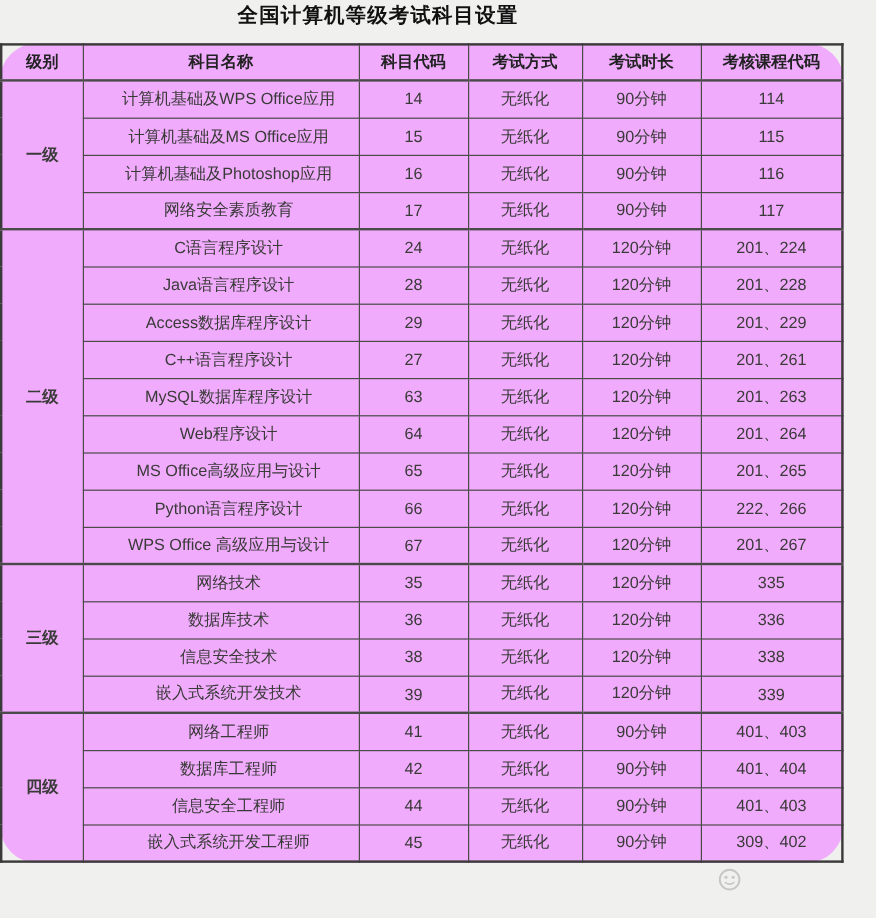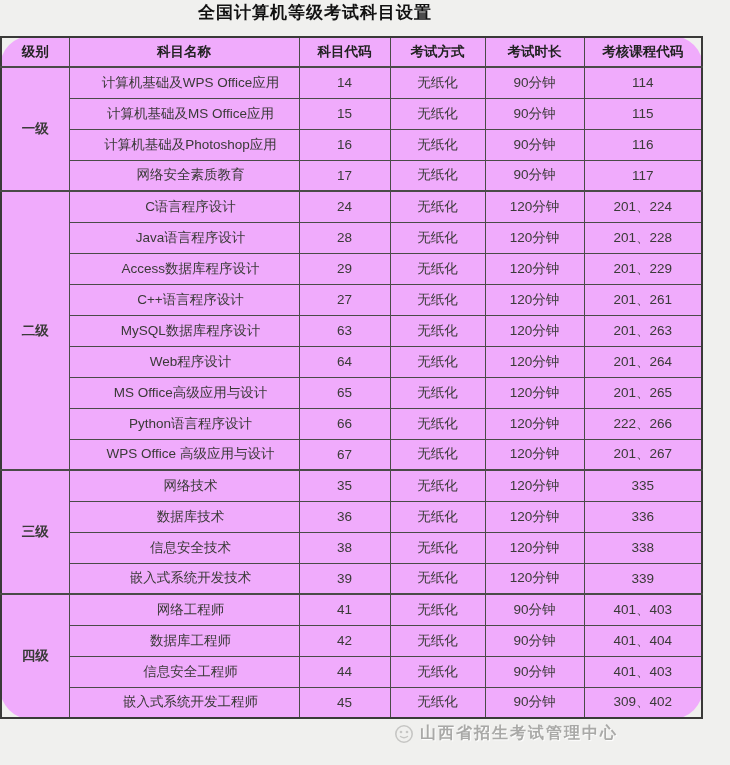--- a/index.html
+++ b/index.html
@@ -268,16 +268,15 @@
 
   <div class="footer">
     <span class="logo">
       <svg viewBox="0 0 20 20" width="20" height="20">
         <circle cx="10" cy="10" r="8.2" fill="none" stroke="#b5b5b3" stroke-width="1.6"></circle>
         <circle cx="7" cy="8" r="1.3" fill="#b5b5b3"></circle>
         <circle cx="13" cy="8" r="1.3" fill="#b5b5b3"></circle>
         <path d="M6.5 12.5 Q10 15 13.5 12.5" fill="none" stroke="#b5b5b3" stroke-width="1.4" stroke-linecap="round"></path>
       </svg>
     </span>
-    <span>山西省招生考试管理中心</span>
   </div>
 
 </div>
 
 </body></html>

